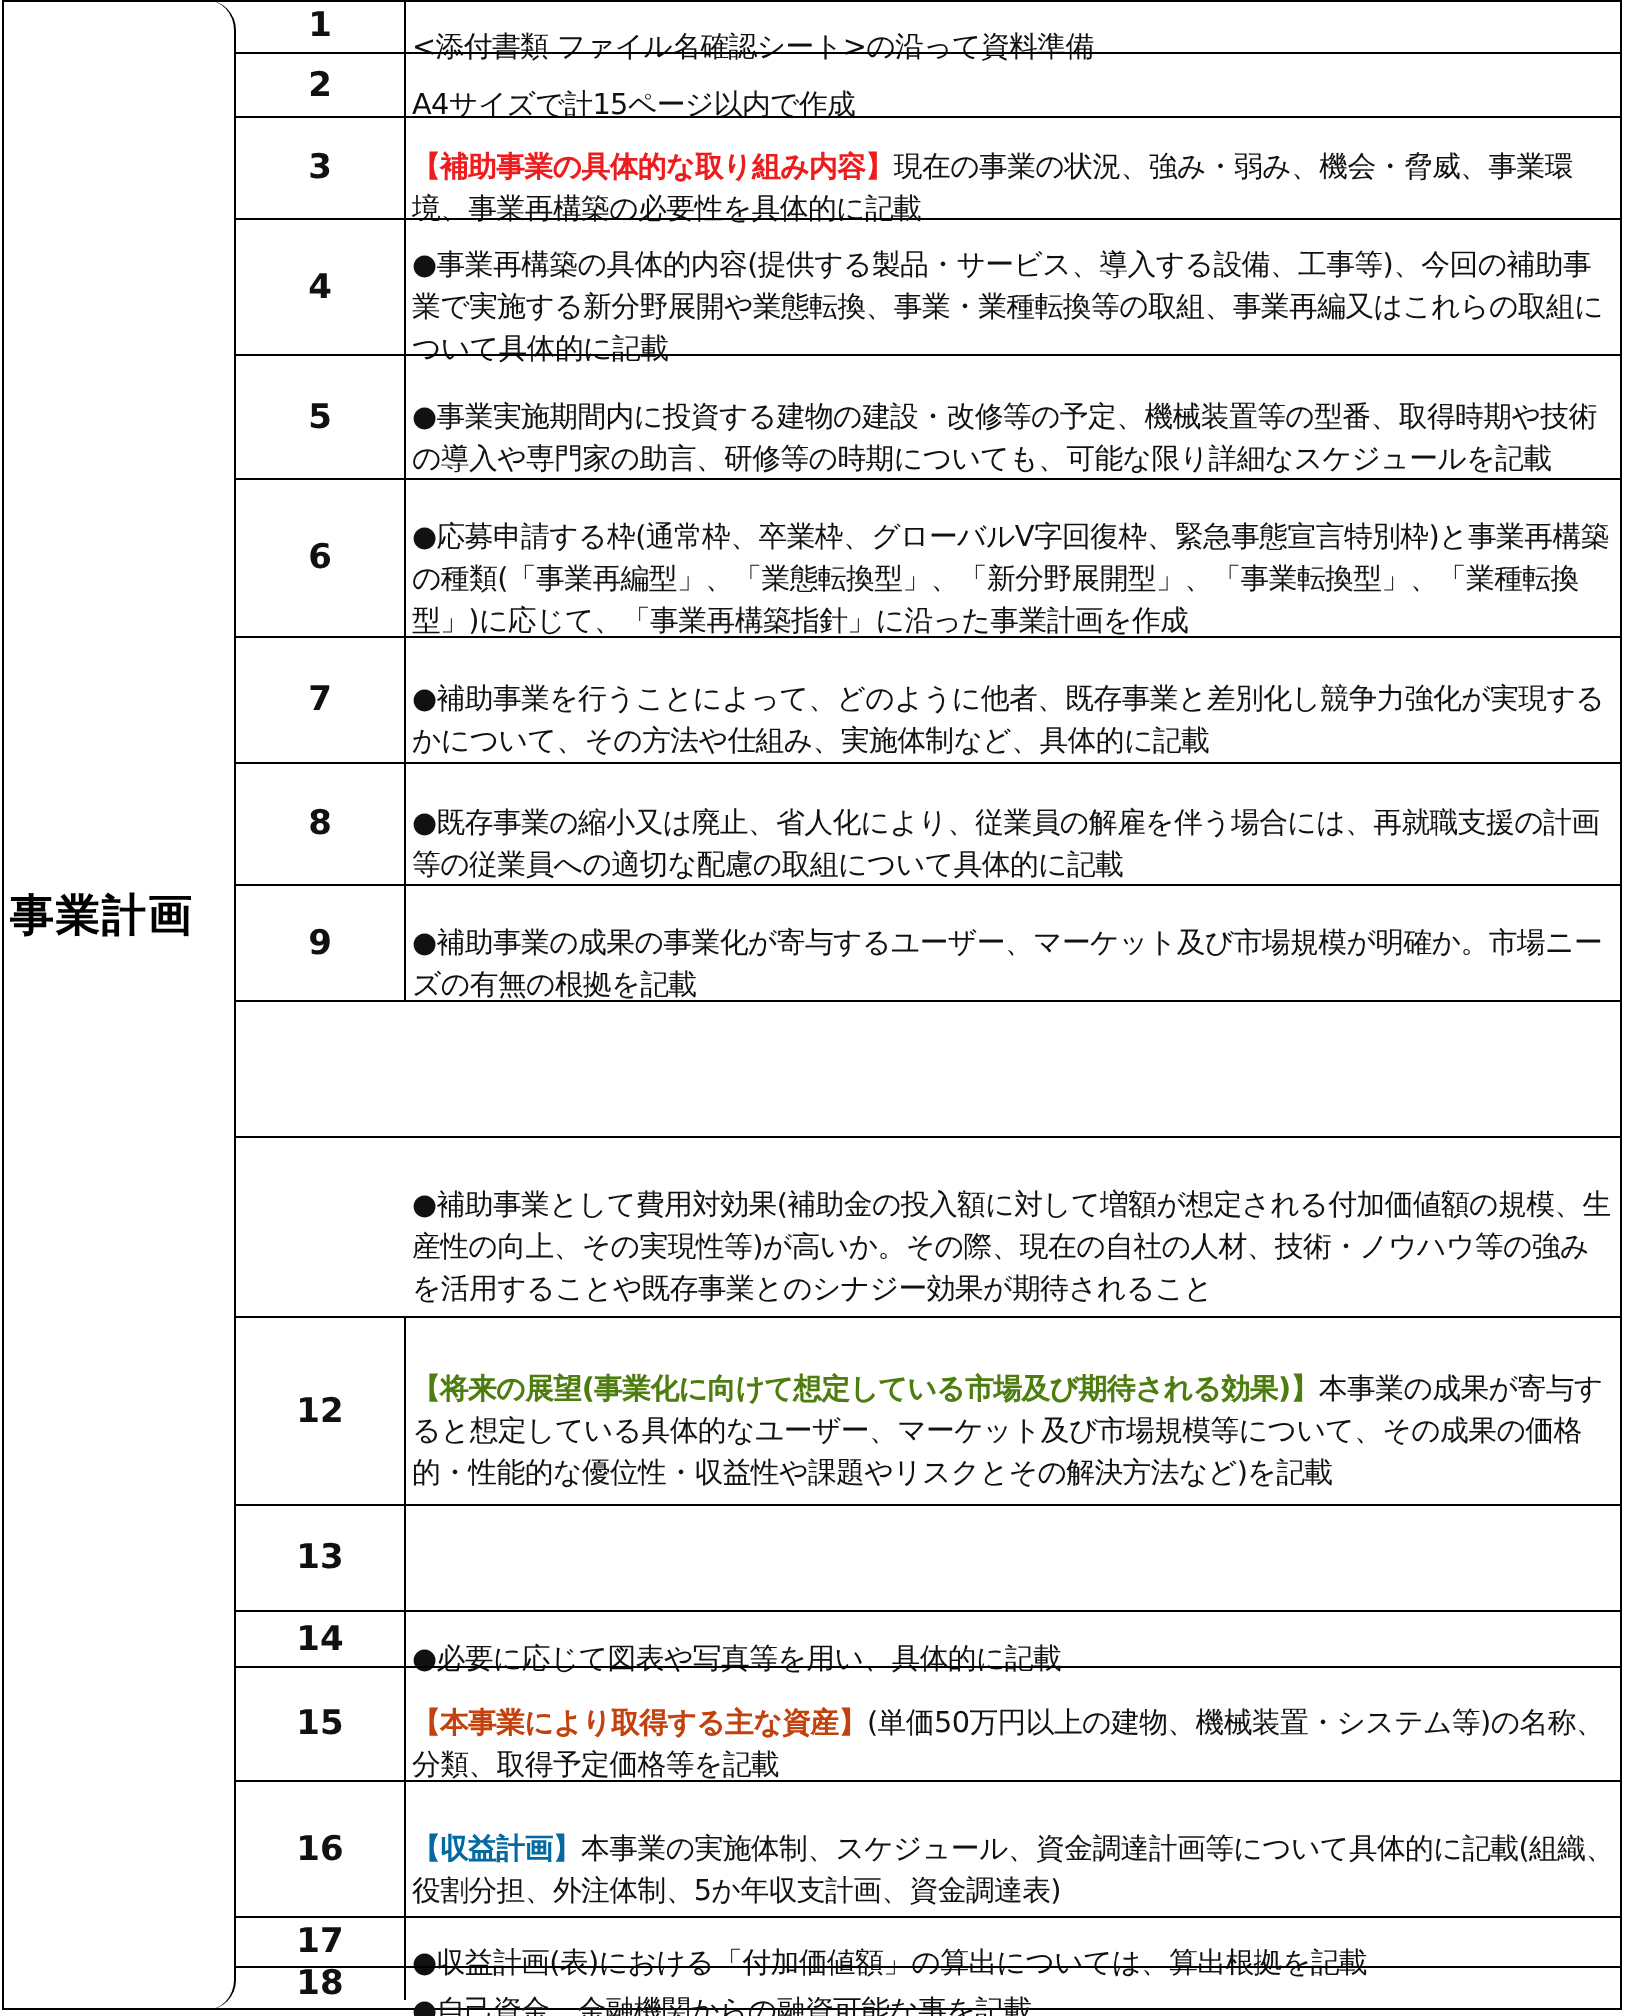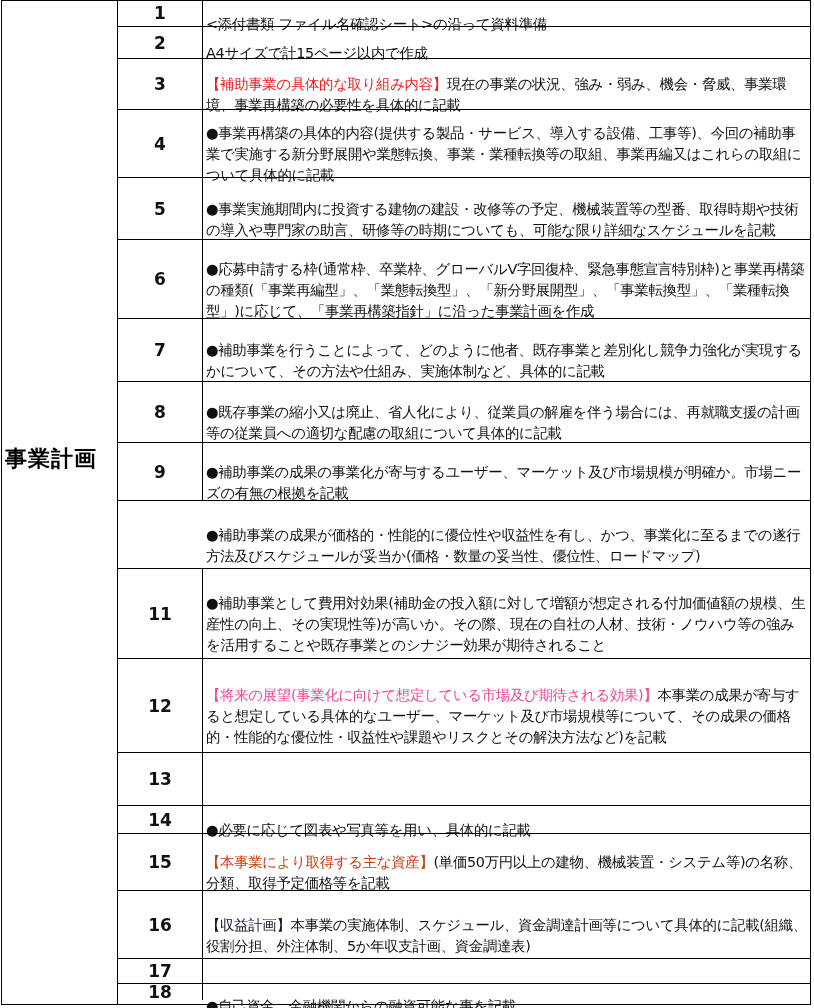--- a/index.html
+++ b/index.html
@@ -2,35 +2,35 @@
 <html><head>
 <meta charset="utf-8">
 <style>
   html, body { margin: 0; padding: 0; background: #ffffff; }
   body { width: 814px; height: 1008px; position: relative; overflow: hidden;
          font-family: "DejaVu Sans", "Liberation Sans", sans-serif; color: #111; }
   .sheet { position: absolute; left: 1px; top: 0px; width: 810px; height: 1005px;
            border: 1.5px solid #000; border-top: none; box-sizing: border-box; }
   .sheet-top { position: absolute; left: 1px; top: 0; width: 810px; height: 0; border-top: 1px solid #000; }
   .category { position: absolute; left: 1px; top: 0; width: 117px; height: 1005px;
-              border-right: 1.5px solid #000; box-sizing: border-box; }
+              border-right: 1.5px solid #000; box-sizing: border-box; border-radius: 15px; }
   .category-label { position: absolute; left: 4px; top: 444px; width: 112px;
                     font-weight: bold; font-size: 22px; line-height: 30px; letter-spacing: 1px;
                     color: #000; }
   .row { position: absolute; left: 118px; width: 693px; box-sizing: border-box;
          border-top: 1px solid #000; }
   .num { position: absolute; left: 0; top: 0; bottom: 0; width: 85px;
          border-right: 1.5px solid #000; box-sizing: border-box;
          display: flex; align-items: center; justify-content: center;
          font-weight: bold; font-size: 17px; color: #111; }
   .text { position: absolute; left: 88px; right: 4px; top: 0; bottom: 0;
           display: flex; align-items: center;
           font-size: 14.4px; line-height: 21px; color: #111; letter-spacing: -0.3px; margin-top: 22px; }
   .text-inner { width: 100%; }
-  .hl { color: #ee1c1c; font-weight: normal; }
+  .hl { color: #ee1c1c; font-weight: bold; }
 </style>
 </head>
 <body>
 
 <div class="sheet"></div>
 <div class="sheet-top"></div>
 
 <div class="category">
   <div class="category-label">
     <div>事業計画</div>
@@ -86,59 +86,58 @@
         <div class="text-inner"><span class="hl" style="color: rgb(238, 28, 28);"></span><span>●既存事業の縮小又は廃止、省人化により、従業員の解雇を伴う場合には、再就職支援の計画等の従業員への適切な配慮の取組について具体的に記載</span></div>
       </div>
     </div>
     <div class="row" style="top: 442px; height: 58px;">
       <div class="num">9</div>
       <div class="text">
         <div class="text-inner"><span class="hl" style="color: rgb(238, 28, 28);"></span><span>●補助事業の成果の事業化が寄与するユーザー、マーケット及び市場規模が明確か。市場ニーズの有無の根拠を記載</span></div>
       </div>
     </div>
     <div class="row" style="top: 500px; height: 68px;">
-      <div class="text">
-        <div class="text-inner"><span class="hl" style="color: rgb(238, 28, 28);"></span><span>●補助事業の成果が価格的・性能的に優位性や収益性を有し、かつ、事業化に至るまでの遂行方法及びスケジュールが妥当か(価格・数量の妥当性、優位性、ロードマップ)</span></div>
-      </div>
     </div>
     <div class="row" style="top: 568px; height: 90px;">
-      <div class="num">11</div>
       <div class="text">
         <div class="text-inner"><span class="hl" style="color: rgb(238, 28, 28);"></span><span>●補助事業として費用対効果(補助金の投入額に対して増額が想定される付加価値額の規模、生産性の向上、その実現性等)が高いか。その際、現在の自社の人材、技術・ノウハウ等の強みを活用することや既存事業とのシナジー効果が期待されること</span></div>
       </div>
     </div>
     <div class="row" style="top: 658px; height: 94px;">
       <div class="num">12</div>
       <div class="text">
-        <div class="text-inner"><span class="hl" style="color: #ec4899;">【将来の展望(事業化に向けて想定している市場及び期待される効果)】</span><span>本事業の成果が寄与すると想定している具体的なユーザー、マーケット及び市場規模等について、その成果の価格的・性能的な優位性・収益性や課題やリスクとその解決方法など)を記載</span></div>
+        <div class="text-inner"><span class="hl" style="color: #4d7c0f;">【将来の展望(事業化に向けて想定している市場及び期待される効果)】</span><span>本事業の成果が寄与すると想定している具体的なユーザー、マーケット及び市場規模等について、その成果の価格的・性能的な優位性・収益性や課題やリスクとその解決方法など)を記載</span></div>
       </div>
     </div>
     <div class="row" style="top: 752px; height: 53px;">
       <div class="num">13</div>
     </div>
     <div class="row" style="top: 805px; height: 28px;">
       <div class="num">14</div>
       <div class="text">
         <div class="text-inner"><span class="hl" style="color: rgb(238, 28, 28);"></span><span>●必要に応じて図表や写真等を用い、具体的に記載</span></div>
       </div>
     </div>
     <div class="row" style="top: 833px; height: 57px;">
       <div class="num">15</div>
       <div class="text">
         <div class="text-inner"><span class="hl" style="color: #c2410c;">【本事業により取得する主な資産】</span><span>(単価50万円以上の建物、機械装置・システム等)の名称、分類、取得予定価格等を記載</span></div>
       </div>
     </div>
     <div class="row" style="top: 890px; height: 68px;">
       <div class="num">16</div>
       <div class="text">
-        <div class="text-inner"><span class="hl" style="color: #0f172a;">【収益計画】</span><span>本事業の実施体制、スケジュール、資金調達計画等について具体的に記載(組織、役割分担、外注体制、5か年収支計画、資金調達表)</span></div>
+        <div class="text-inner"><span class="hl" style="color: #0369a1;">【収益計画】</span><span>本事業の実施体制、スケジュール、資金調達計画等について具体的に記載(組織、役割分担、外注体制、5か年収支計画、資金調達表)</span></div>
       </div>
     </div>
     <div class="row" style="top: 958px; height: 25px;">
       <div class="num">17</div>
+      <div class="text">
+        <div class="text-inner"><span class="hl" style="color: rgb(238, 28, 28);"></span><span>●収益計画(表)における「付加価値額」の算出については、算出根拠を記載</span></div>
+      </div>
     </div>
     <div class="row" style="top: 983px; height: 17px;">
       <div class="num">18</div>
       <div class="text">
         <div class="text-inner"><span class="hl" style="color: rgb(238, 28, 28);"></span><span>●自己資金、金融機関からの融資可能な事を記載</span></div>
       </div>
     </div>
   </div>
 
 </body></html>

